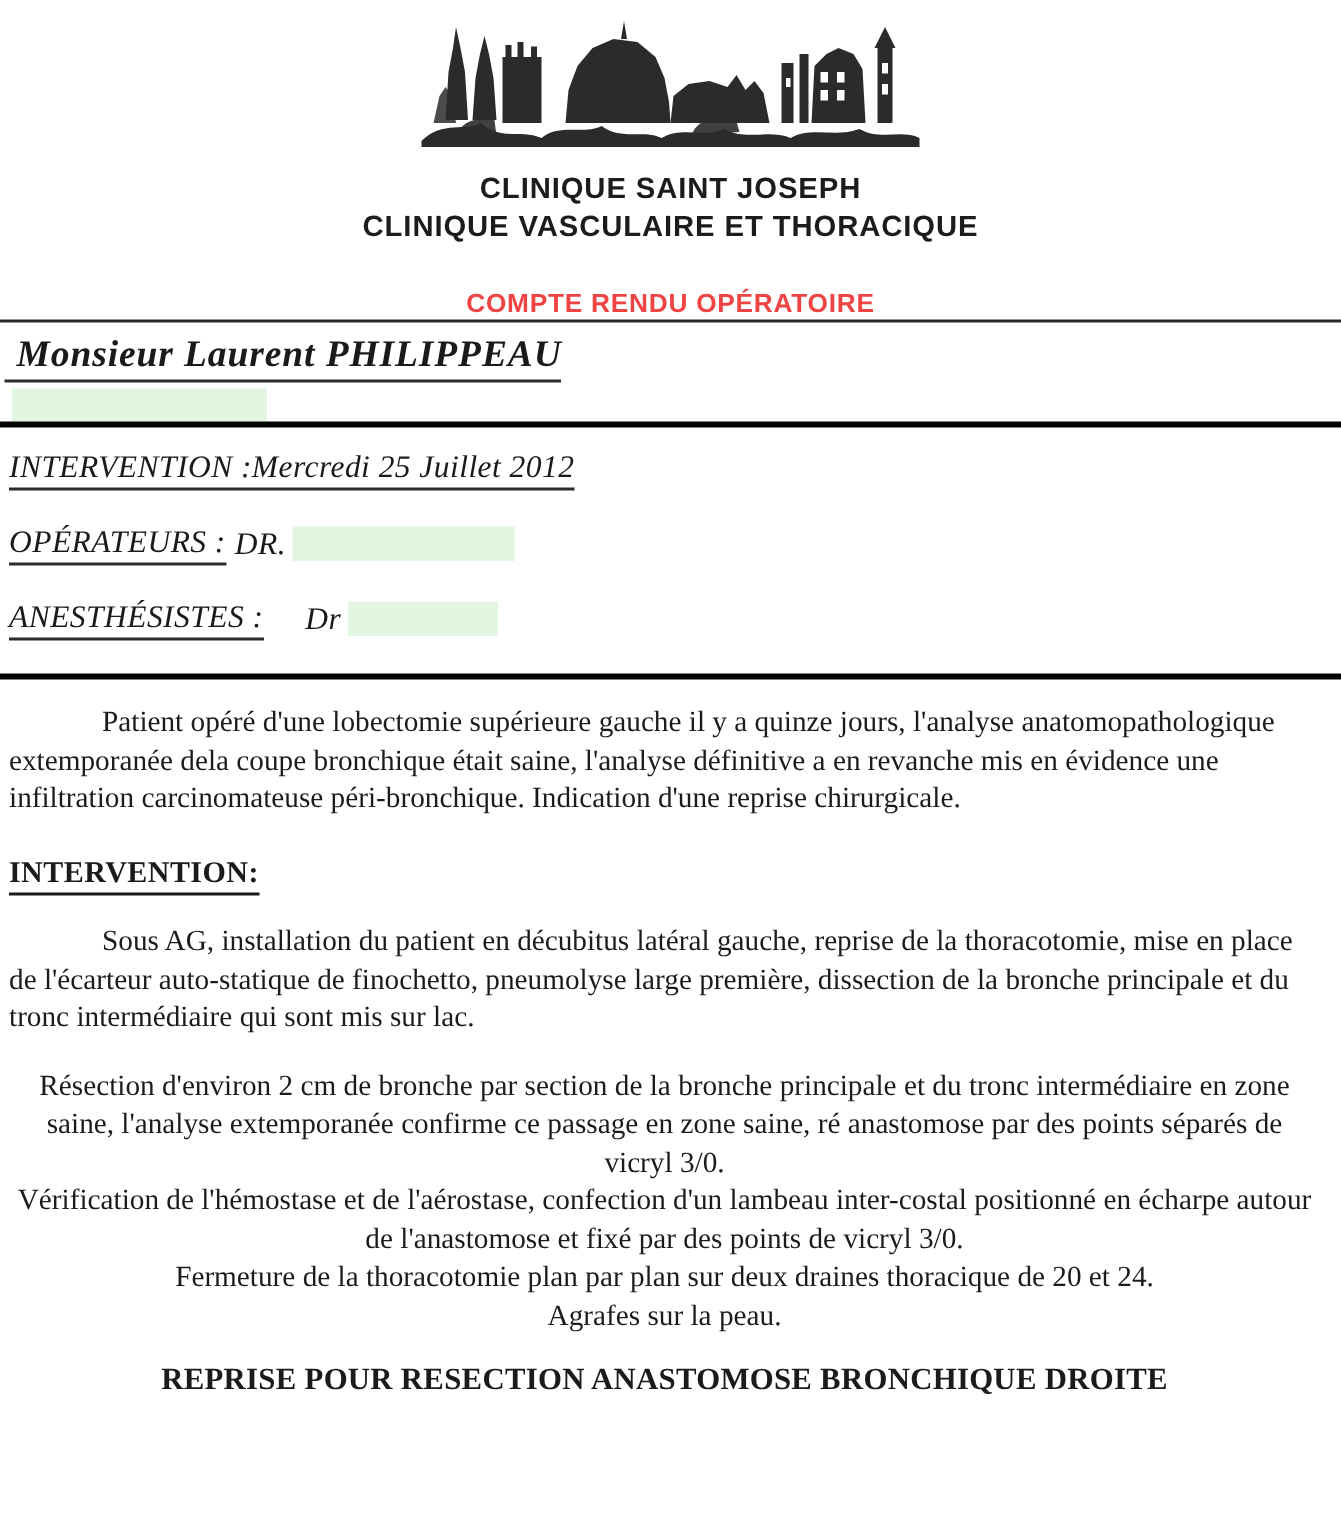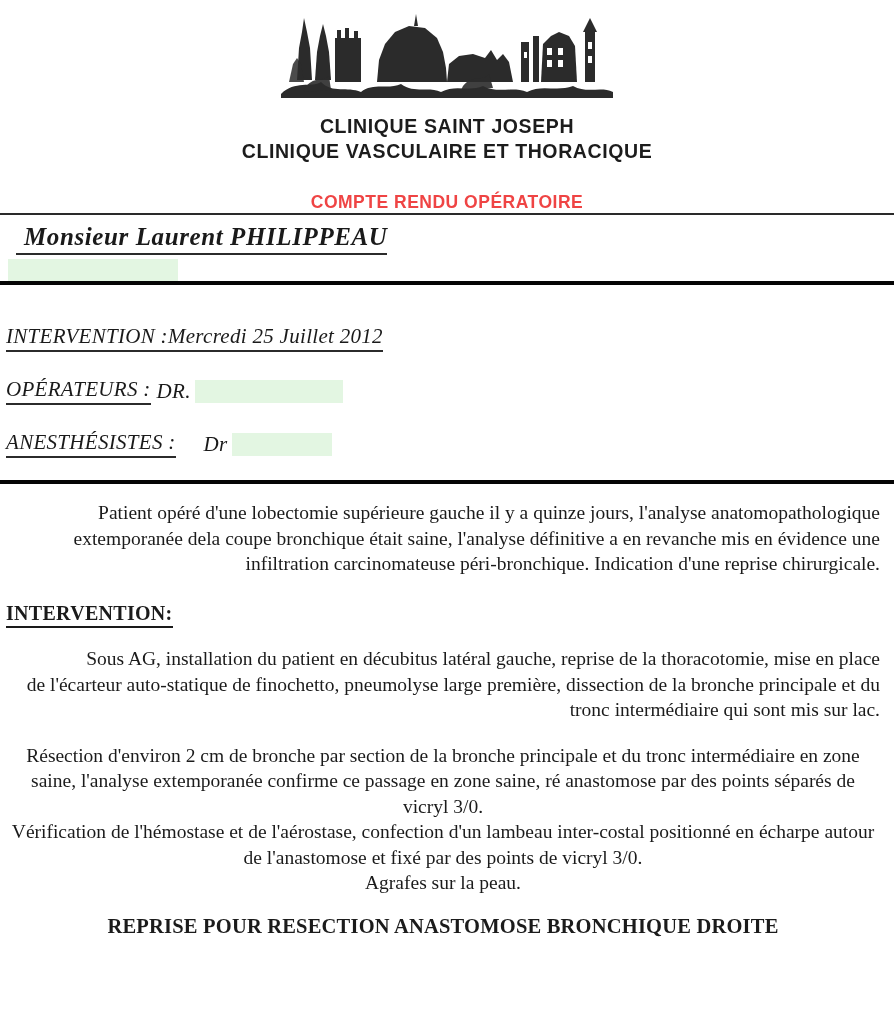--- a/index.html
+++ b/index.html
@@ -64,45 +64,44 @@
     font-family: "Liberation Serif", "DejaVu Serif", serif;
     font-style: italic;
     font-weight: bold;
     font-size: 25px;
     letter-spacing: 0.6px;
     padding: 8px 0 2px 8px;
     display: inline-block;
     border-bottom: 2px solid #2b2b2b;
     margin-left: 0;
   }
-  .name-row { padding-left: 16px; }
+  .name-row { padding-left: 3px; }
 
   .redact {
     background: #e3f6e2;
     display: inline-block;
     vertical-align: middle;
   }
   .redact-name {
     width: 170px;
     height: 22px;
     margin: 4px 0 0 8px;
   }
 
   .fields {
     padding: 14px 0 0 6px;
   }
   .field-row {
     display: flex;
-    align-items: flex-end;
+    align-items: center;
     margin-bottom: 22px;
     font-size: 21px;
     font-style: italic;
     font-family: "Liberation Serif", "DejaVu Serif", serif;
     letter-spacing: 0.3px;
-    margin-top: 25px;
   }
   .field-underlined {
     border-bottom: 2px solid #2b2b2b;
     padding-bottom: 1px;
     display: inline-block;
   }
   .field-plain {
     padding-bottom: 1px;
     display: inline-block;
     margin-left: 6px;
@@ -114,21 +113,20 @@
   
   .body-area {
     padding: 16px 14px 0 6px;
     font-size: 19.5px;
     line-height: 25.5px;
     color: #1b1b1b;
   }
   .para {
     margin: 0 0 20px 0;
     text-indent: 62px;
-    text-align: right;
   }
   .lines { margin: 0 0 0 0; }
   .lines p { margin: 0; text-align: center; }
 
   .section-head {
     font-family: "Liberation Serif", "DejaVu Serif", serif;
     font-weight: bold;
     font-size: 20px;
     letter-spacing: 0.3px;
     display: inline-block;
@@ -242,18 +240,19 @@
 
   <div>
     <span class="section-head">INTERVENTION:</span>
   </div>
 
   <p class="para">Sous AG, installation du patient en décubitus latéral gauche, reprise de la thoracotomie, mise en place de l'écarteur auto-statique de finochetto, pneumolyse large première, dissection de la bronche principale et du tronc intermédiaire qui sont mis sur lac.</p>
 
   <div class="lines">
     <p>Résection d'environ 2 cm de bronche par section de la bronche principale et du tronc intermédiaire en zone saine, l'analyse extemporanée confirme ce passage en zone saine, ré anastomose par des points séparés de vicryl 3/0.</p>
     <p>Vérification de l'hémostase et de l'aérostase, confection d'un lambeau inter-costal positionné en écharpe autour de l'anastomose et fixé par des points de vicryl 3/0.</p>
+    <p>Fermeture de la thoracotomie plan par plan sur deux draines thoracique de 20 et 24.</p>
     <p>Agrafes sur la peau.</p>
   </div>
 
   <div class="final-head">REPRISE POUR RESECTION ANASTOMOSE BRONCHIQUE DROITE</div>
 
 </div>
 
 </body></html>

